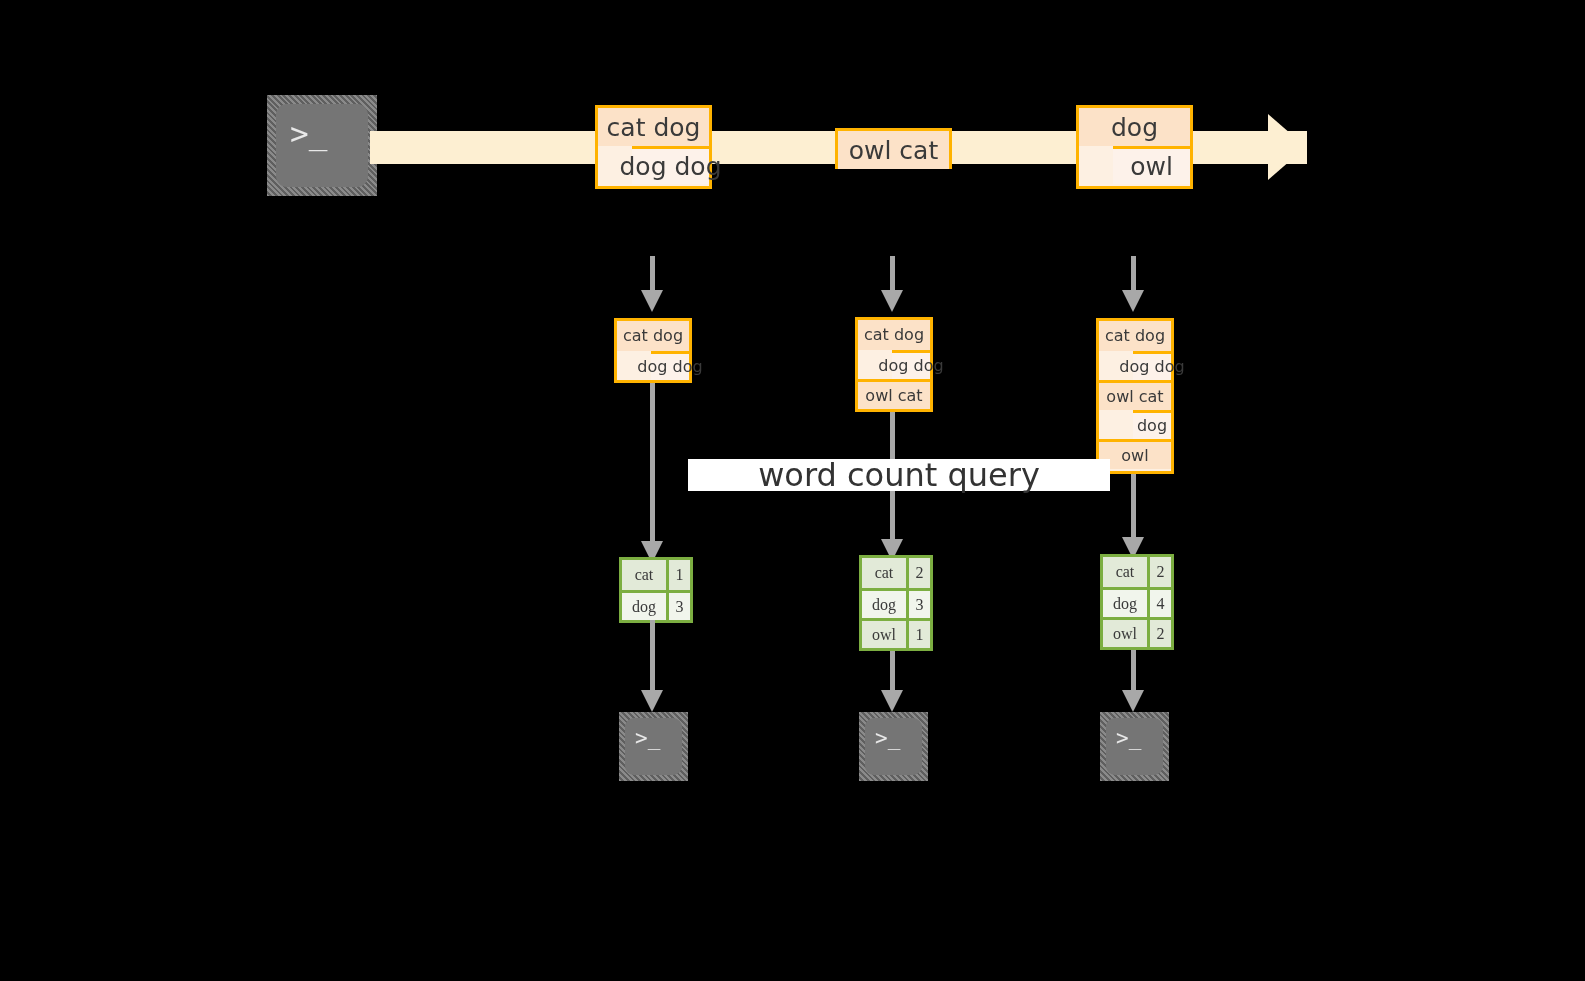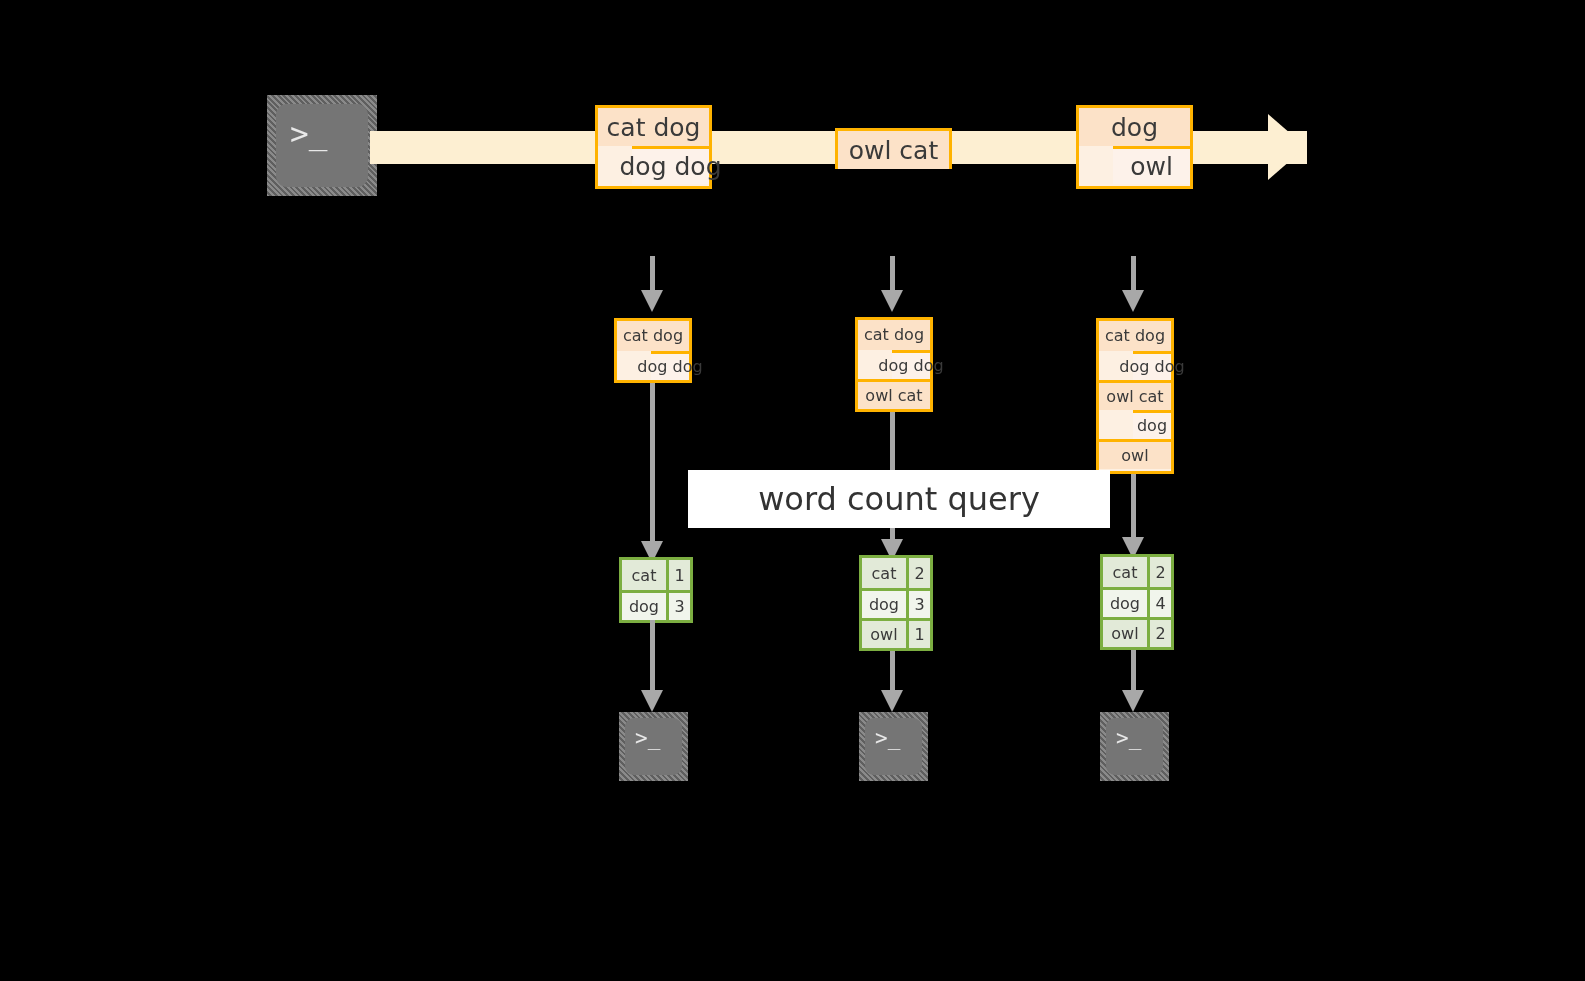--- a/index.html
+++ b/index.html
@@ -94,20 +94,21 @@
     box-sizing: border-box;
     border: 3px solid #7cae41;
     background: #eef2e7;
     display: flex;
     flex-direction: column;
   }
   .trow {
     display: flex;
     height: 30px;
     box-sizing: border-box;
+    font-family: Liberation Serif, serif;
   }
   .trow + .trow { border-top: 3px solid #7cae41; }
   .tcell {
     box-sizing: border-box;
     display: flex;
     align-items: center;
     justify-content: center;
     font-size: 16px;
     color: #3a3a3a;
   }
@@ -274,17 +275,17 @@
 
   <div class="conn-line" style="left:1131px; top:650px; height:48px;"></div>
   <div class="conn-head" style="left:1122px; top:690px;"></div>
 
   <div class="terminal small" style="left:1100px; top:712px; width:69px; height:69px;">
     <div class="inner">
       <span class="term-glyph">&gt;_</span>
     </div>
   </div>
 
-  <div class="query-band" style="left:688px; top:470px; width:422px; height:58px;">
+  <div class="query-band" style="left:688px; top:459px; width:422px; height:32px;">
     <span>word count query</span>
   </div>
 
 </div>
 
 </body></html>

